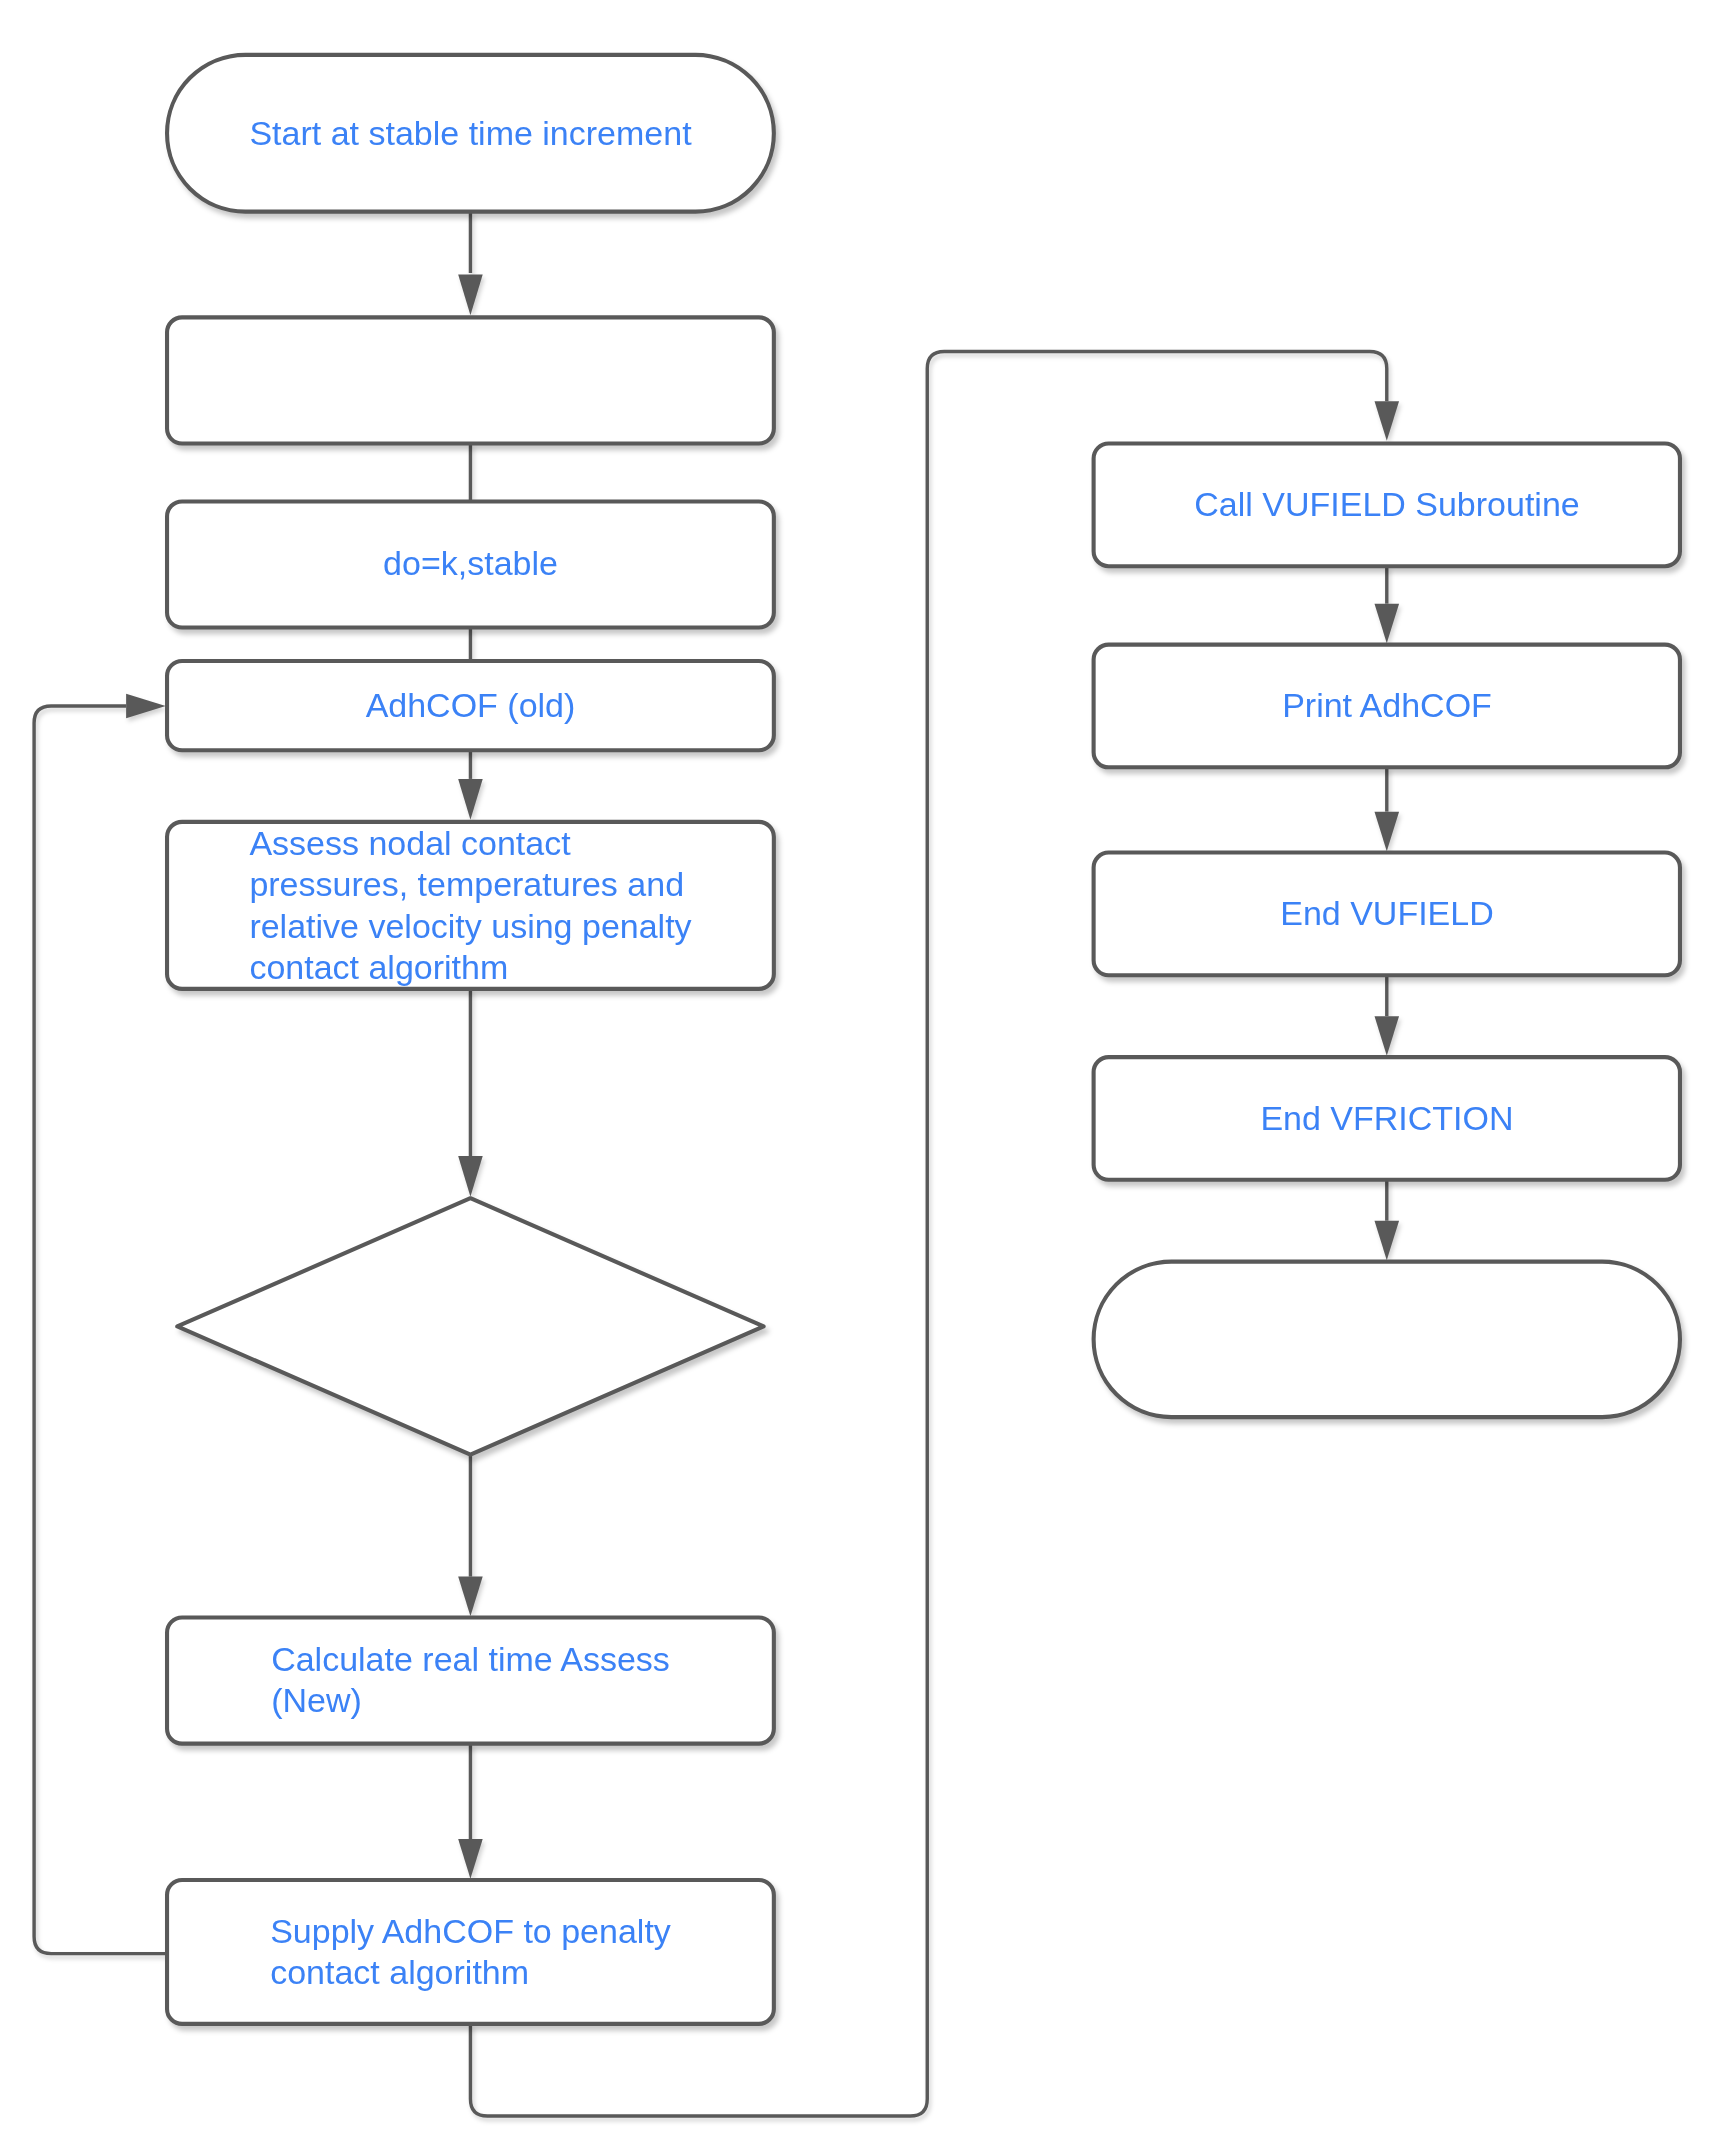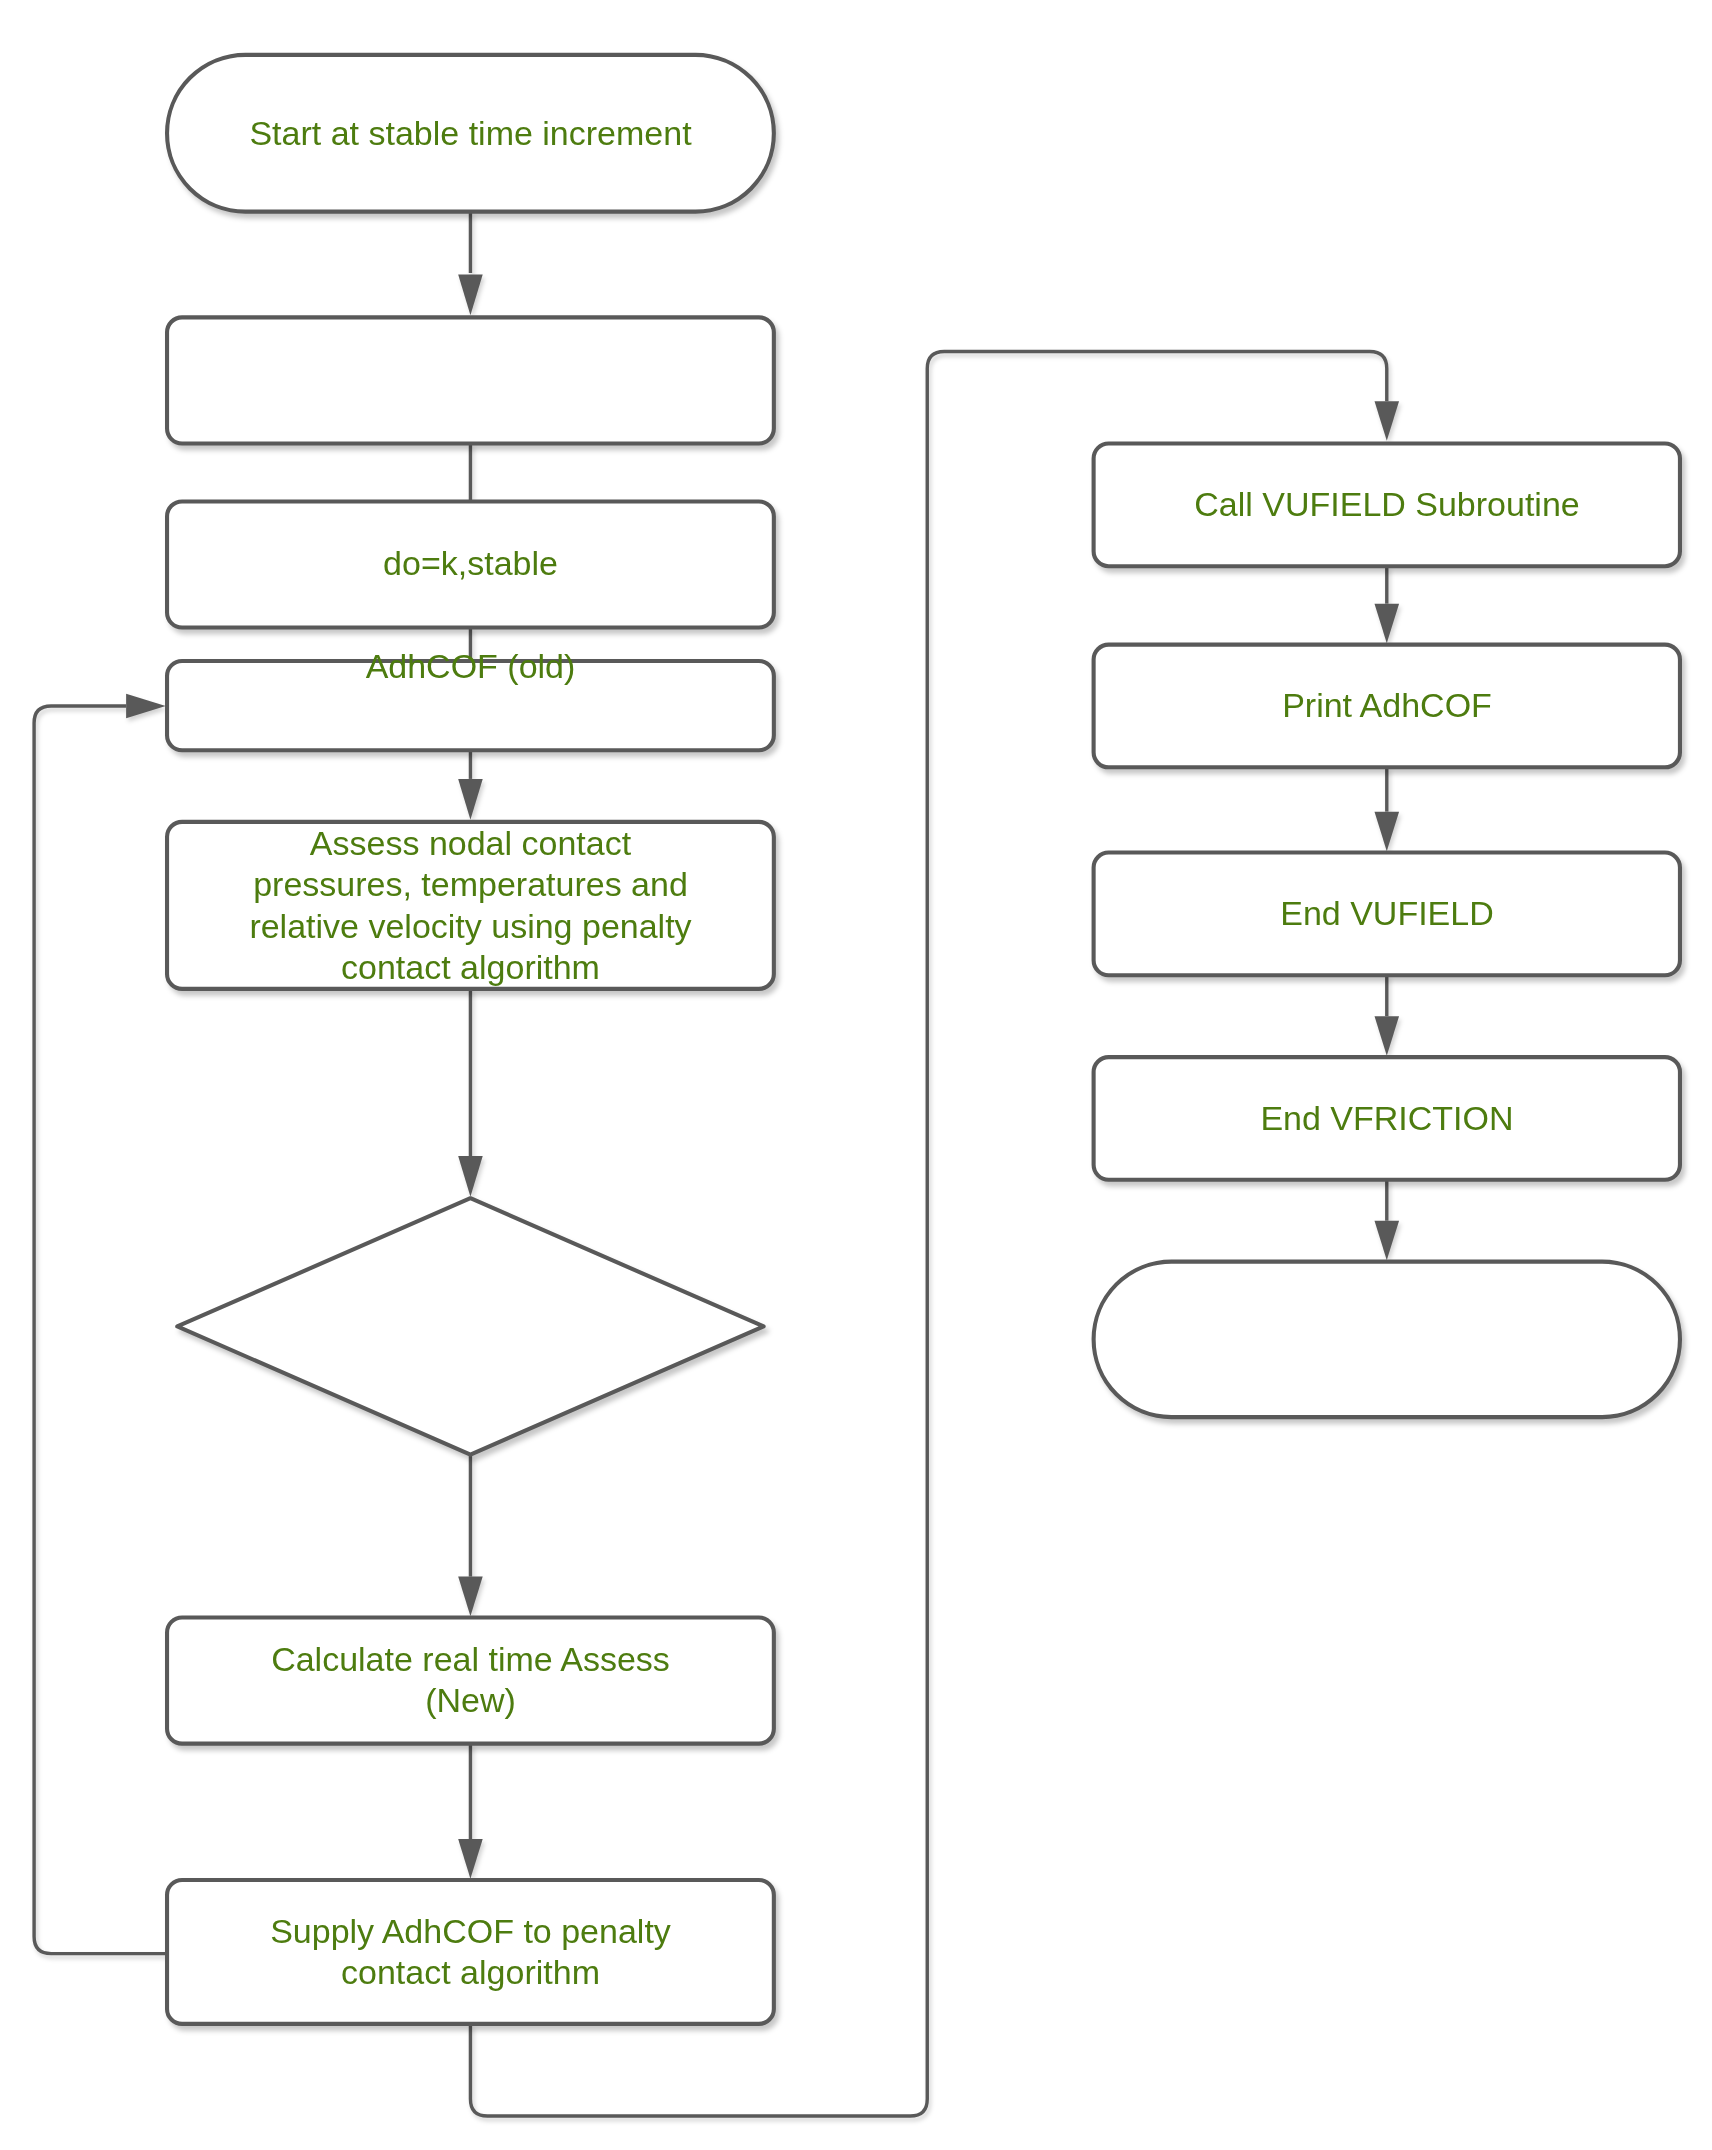--- a/index.html
+++ b/index.html
@@ -8,22 +8,21 @@
   #canvas { position: relative; width: 1712px; height: 2151px; background: #ffffff; }
   #canvas svg { position: absolute; left: 0; top: 0; }
   .shapes  { filter: drop-shadow(5px 7px 4px rgba(0,0,0,0.22)); }
   .edges   { filter: drop-shadow(3px 5px 3px rgba(0,0,0,0.18)); }
   .shape   { fill: #ffffff; stroke: #595959; stroke-width: 6; }
   .edge    { fill: none; stroke: #595959; stroke-width: 5; }
   .ahead   { fill: #595959; stroke: none; }
   .lbl {
     position: absolute;
     display: flex; align-items: center; justify-content: center;
-    text-align: center;
-    color: #4d7c0f;
+    color: #3b82f6;
     font-size: 34px;
     line-height: 1.22;
     white-space: pre-line;
     pointer-events: none;
   }
   .lbl.italic { font-style: italic; }
 </style>
 </head>
 <body>
 
@@ -87,21 +86,21 @@
       <rect class="shape" x="1604" y="1550" width="860" height="180" rx="22"></rect>
       <rect class="shape" x="1604" y="1850" width="860" height="228" rx="114"></rect>
     </g>
   </svg>
 
   <div class="lbl" style="left:167px;  top:55px;   width:607px; height:157px;">Start at stable time increment</div>
 
 
   <div class="lbl" style="left:167px;  top:501px;  width:607px; height:126px;">do=k,stable</div>
 
-  <div class="lbl" style="left:167px;  top:622px;  width:607px; height:89px;">AdhCOF (old)</div>
+  <div class="lbl" style="left:167px;  top:661px;  width:607px; height:89px;">AdhCOF (old)</div>
 
   <div class="lbl" style="left:167px;  top:822px; width:607px; height:167px;">Assess nodal contact
 pressures, temperatures and
 relative velocity using penalty
 contact algorithm</div>
 
 
   <div class="lbl" style="left:167px;  top:1617px; width:607px; height:126px;">Calculate real time Assess
 (New)</div>
 

